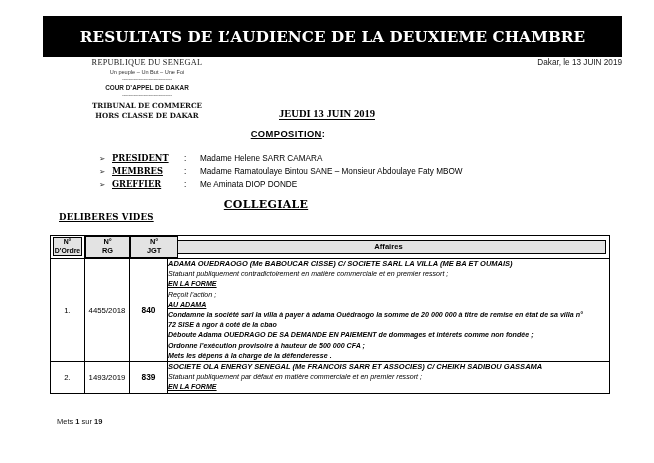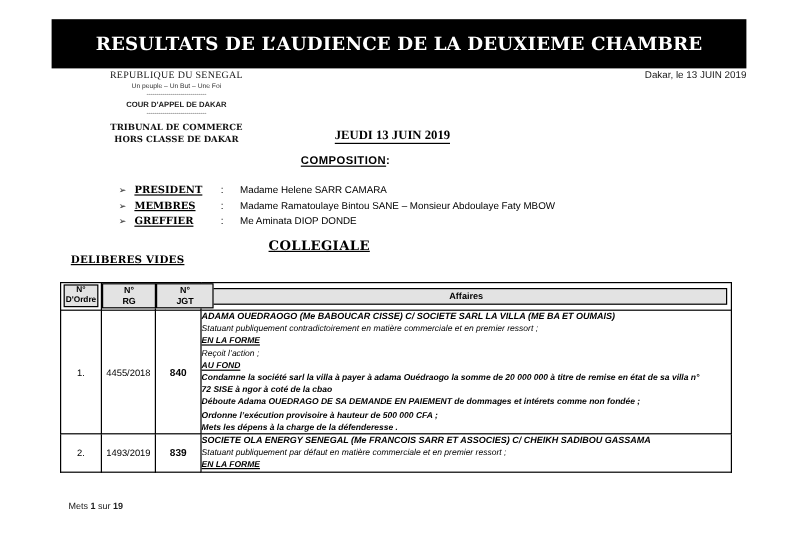--- a/index.html
+++ b/index.html
@@ -367,21 +367,21 @@
 
       <tr>
         <td class="cell-center cell-ordre">1.</td>
         <td class="cell-center cell-rg">4455/2018</td>
         <td class="cell-center cell-jgt">840</td>
         <td class="affaire-cell">
           <div class="aff-title">ADAMA OUEDRAOGO (Me BABOUCAR CISSE) C/ SOCIETE SARL LA VILLA (ME BA ET OUMAIS)</div>
           <div class="aff-plain">Statuant publiquement contradictoirement en matière commerciale et en premier ressort ;</div>
           <div class="aff-head">EN LA FORME</div>
           <div class="aff-plain">Reçoit l’action ;</div>
-          <div class="aff-head">AU FOND</div>
+          <div class="aff-head">AU ADAMA</div>
           <div class="aff-bold">Condamne la société sarl la villa à payer à adama Ouédraogo la somme de 20 000 000 à titre de remise en état de sa villa  n°</div>
           <div class="aff-bold">72  SISE  à ngor   à coté de la cbao</div>
           <div class="aff-bold">Déboute Adama OUEDRAGO DE SA DEMANDE EN PAIEMENT de dommages et intérets comme non fondée ;</div>
           <div class="aff-bold">Ordonne l’exécution provisoire à hauteur de 500 000 CFA ;</div>
           <div class="aff-bold">Mets les dépens à la charge  de la défenderesse .</div>
         </td>
       </tr>
 
       <tr>
         <td class="cell-center cell-ordre">2.</td>

